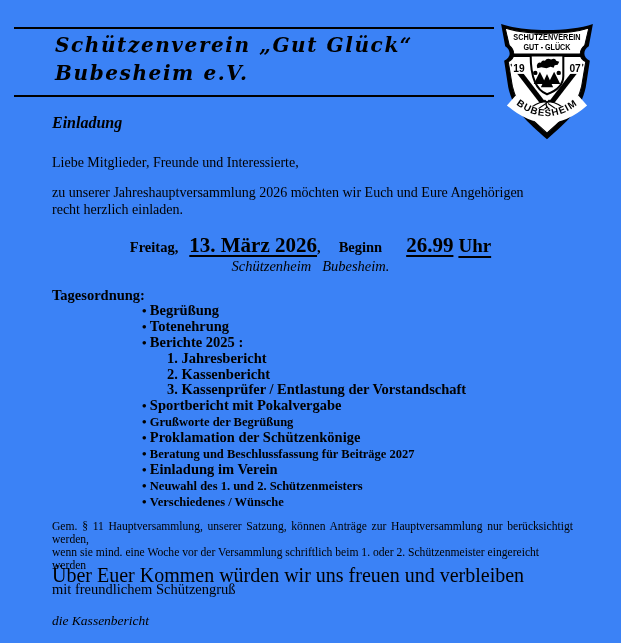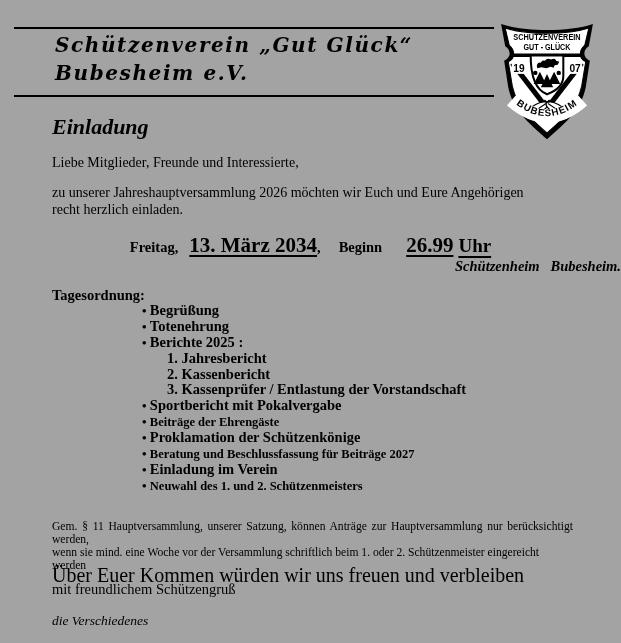--- a/index.html
+++ b/index.html
@@ -1,34 +1,34 @@
 <!DOCTYPE html>
 <html><head>
 <meta charset="utf-8">
 <style>
   html,body { margin:0; padding:0; background:#ffffff; }
   .page {
-    position:relative; width:621px; height:643px; background:#a3a3a3;
+    position:relative; width:621px; height:643px; background:#3b82f6;
     color:#000; font-family:"Liberation Serif", serif; overflow:hidden;
   }
   .rule { position:absolute; left:14px; width:480px; height:2px; background:#000; }
   .rule-top { top:27px; }
   .rule-bottom { top:95px; }
 
   .org {
     position:absolute; left:55px; top:31px;
     font-family:"DejaVu Serif", serif; font-weight:bold; font-style:italic;
     font-size:20px; letter-spacing:1.6px; line-height:28px; white-space:nowrap;
   }
 
   .crest { position:absolute; left:496px; top:12px; width:102px; height:134px; }
 
   .title {
     position:absolute; left:52px; top:114px;
-    font-weight:bold; font-style:italic; font-size:22px;
+    font-weight:bold; font-style:italic; font-size:16px;
   }
 
   .bodytext { position:absolute; left:52px; font-size:14px; white-space:nowrap; }
   .salutation { top:155px; }
   .intro1 { top:185px; }
   .intro2 { top:202px; }
 
   .event-line {
     position:absolute; left:0; top:233px; width:621px; text-align:center;
     white-space:nowrap; font-weight:bold;
@@ -38,22 +38,22 @@
     font-size:21px; text-decoration:underline;
     text-decoration-thickness:2px; text-underline-offset:3px;
   }
   .ev-unit {
     font-size:19px; text-decoration:underline;
     text-decoration-thickness:2px; text-underline-offset:4px;
   }
   .gap-a { margin-left:7px; } .gap-b { margin-left:14px; } .gap-c { margin-left:20px; } .gap-d { margin-left:5px; }
 
   .location {
-    position:absolute; left:0; top:258px; width:621px; text-align:right;
-    font-weight:bold; font-style:italic; font-size:14.5px; white-space:pre;
+    position:absolute; left:0; top:258px; width:621px; text-align:center;
+    font-weight:normal; font-style:italic; font-size:14.5px; white-space:pre;
   }
 
   .agenda-heading { position:absolute; left:52px; top:287px; font-weight:bold; font-size:14.5px; }
   .agenda-list { position:absolute; left:142px; top:303px; margin:0; padding:0; list-style:none; }
   .agenda-list li { height:15.9px; line-height:15.9px; white-space:nowrap;font-weight:bold; }
   .agenda-list li.lg { font-size:14.5px; }
   .agenda-list li.sm { font-size:12.5px; }
   .agenda-list li.bullet::before { content:"\2022\00a0"; font-size:13px; }
   .agenda-list li.num { padding-left:25px; }
 
@@ -112,44 +112,45 @@
   </svg>
 
   <div class="title">Einladung</div>
 
   <div class="bodytext salutation">Liebe Mitglieder, Freunde und Interessierte,</div>
   <div class="bodytext intro1">zu unserer Jahreshauptversammlung 2026 möchten wir Euch und Eure Angehörigen</div>
   <div class="bodytext intro2">recht herzlich einladen.</div>
 
   <div class="event-line">
     <span class="ev-sm">Freitag,</span>
-    <span class="ev-lg gap-a">13. März 2034</span><span class="ev-sm">,</span>
+    <span class="ev-lg gap-a">13. März 2026</span><span class="ev-sm">,</span>
     <span class="ev-sm gap-b">Beginn</span>
     <span class="ev-lg gap-c">26.99</span><span class="ev-unit gap-d">Uhr</span>
   </div>
   <div class="location">Schützenheim   Bubesheim.</div>
 
   <div class="agenda-heading">Tagesordnung:</div>
   <ul class="agenda-list">
     <li class="bullet lg"><span>Begrüßung</span></li>
     <li class="bullet lg"><span>Totenehrung</span></li>
     <li class="bullet lg"><span>Berichte 2025 :</span></li>
     <li class="num lg"><span>1. Jahresbericht</span></li>
     <li class="num lg"><span>2. Kassenbericht</span></li>
     <li class="num lg"><span>3. Kassenprüfer / Entlastung der Vorstandschaft</span></li>
     <li class="bullet lg"><span>Sportbericht mit Pokalvergabe</span></li>
-    <li class="bullet sm"><span>Beiträge der Ehrengäste</span></li>
+    <li class="bullet sm"><span>Grußworte der Begrüßung</span></li>
     <li class="bullet lg"><span>Proklamation der Schützenkönige</span></li>
     <li class="bullet sm"><span>Beratung und Beschlussfassung für Beiträge 2027</span></li>
     <li class="bullet lg"><span>Einladung im Verein</span></li>
     <li class="bullet sm"><span>Neuwahl des 1. und 2. Schützenmeisters</span></li>
+    <li class="bullet sm"><span>Verschiedenes / Wünsche</span></li>
   </ul>
 
   <div class="note">
     <div class="note-j">Gem. § 11 Hauptversammlung, unserer Satzung, können Anträge zur Hauptversammlung nur berücksichtigt werden,</div>
     <div>wenn sie mind.  eine Woche vor der Versammlung schriftlich beim 1. oder 2. Schützenmeister eingereicht werden</div>
   </div>
 
   <div class="bodytext closing1">Über Euer Kommen würden wir uns freuen und verbleiben</div>
   <div class="bodytext closing2">mit freundlichem Schützengruß</div>
-  <div class="signature">die Verschiedenes</div>
+  <div class="signature">die Kassenbericht</div>
 
 </div>
 
 </body></html>

